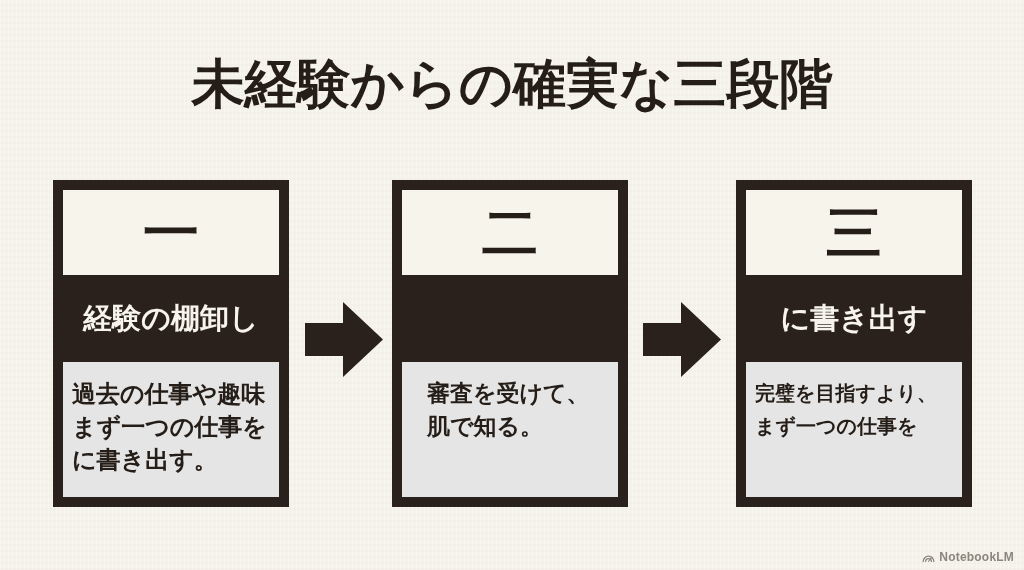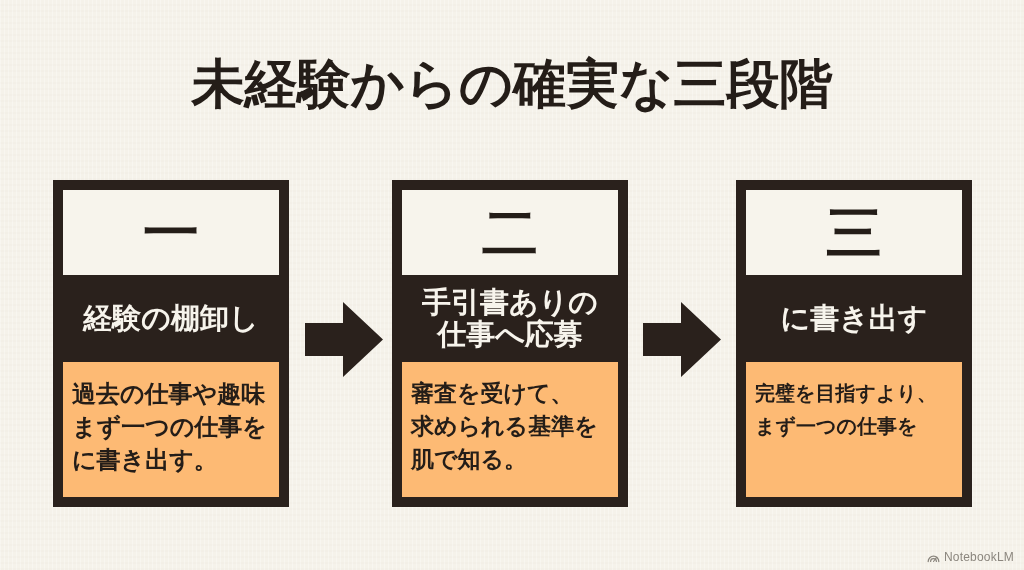--- a/index.html
+++ b/index.html
@@ -62,43 +62,43 @@
     color: #f7f4ec;
     font-weight: 900;
     font-size: 29px;
     line-height: 1.1;
     text-align: left;
   }
   .title-band .title-line { white-space: nowrap; }
   .body-box {
     position: absolute;
     top: 182px; left: 10px; right: 10px; bottom: 10px;
-    background: #fdba74;
+    background: #e5e5e5;
     padding: 15px 6px 0 9px;
     color: #241d18;
     font-weight: 900;
   }
   .body-line { font-size: 24px; line-height: 1.38; white-space: nowrap; }
-  .card-2 .body-line { font-size: 23px; line-height: 1.44; }
+  .card-2 .body-line { font-size: 23px; line-height: 1.44; margin-left: 16px; }
   .card-3 .body-line { font-size: 20px; line-height: 1.65; }
   .flow-arrow {
     position: absolute;
     top: 302px;
     width: 78px;
     height: 75px;
   }
   .arrow-1 { left: 305px; }
   .arrow-2 { left: 643px; }
   .brand-footer {
     position: absolute;
     right: 10px; bottom: 6px;
     display: flex; align-items: center; gap: 4px;
     color: #8b867e;
     font-size: 12px;
-    font-weight: normal;
+    font-weight: bold;
     letter-spacing: 0.2px;
   }
   .brand-icon { display: inline-flex; }
 </style>
 </head>
 <body>
 
 <div class="paper-texture"></div>
 
 <h1 class="main-title">未経験からの確実な三段階</h1>
@@ -118,27 +118,22 @@
 </div>
 
 <svg class="flow-arrow arrow-1" viewBox="0 0 78 75">
   <polygon points="0,21 38,21 38,0 78,37.5 38,75 38,54 0,54" fill="#2a211c"></polygon>
 </svg>
 
 <div class="step-card card-2">
   <div class="num-box">
     <span class="num-glyph">二</span>
   </div>
-  <div class="title-band">
-    <span class="title-line">手引書ありの</span>
-    <span class="title-line">仕事へ応募</span>
-  </div>
   <div class="body-box">
     <div class="body-line">審査を受けて、</div>
-    <div class="body-line">求められる基準を</div>
     <div class="body-line">肌で知る。</div>
   </div>
 </div>
 
 <svg class="flow-arrow arrow-2" viewBox="0 0 78 75">
   <polygon points="0,21 38,21 38,0 78,37.5 38,75 38,54 0,54" fill="#2a211c"></polygon>
 </svg>
 
 <div class="step-card card-3">
   <div class="num-box">

